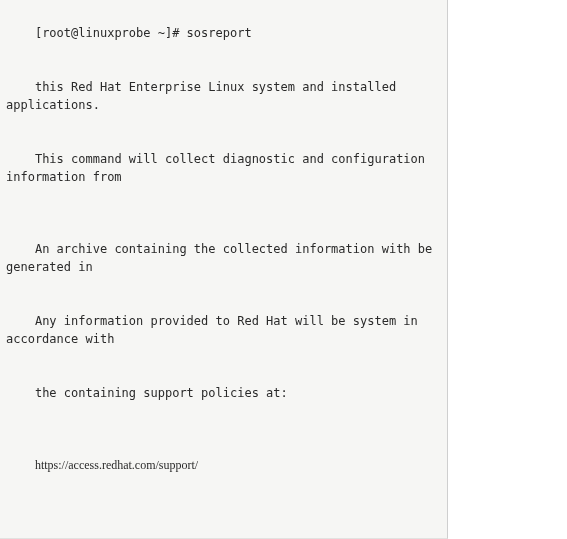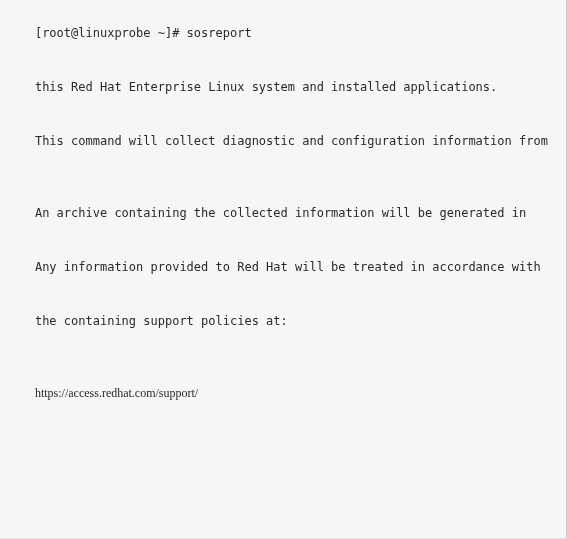--- a/index.html
+++ b/index.html
@@ -3,21 +3,21 @@
 <meta charset="utf-8">
 <title>sosreport terminal output</title>
 <style>
   html, body {
     margin: 0;
     padding: 0;
     background: #ffffff;
   }
   #terminal {
     position: relative;
-    width: 567px;
+    width: 448px;
     height: 539px;
     box-sizing: border-box;
     background: #f6f6f4;
     border-right: 1px solid #cfcfcf;
     border-bottom: 1px solid #e2e2e0;
     overflow: hidden;
     font-family: "DejaVu Sans Mono", "Liberation Mono", monospace;
     font-size: 12px;
     line-height: 18px;
     color: #2a2a2a;
@@ -52,26 +52,26 @@
     <span>this Red Hat Enterprise Linux system and installed applications.</span>
   </div>
 
   <div class="line">
     <span>This command will collect diagnostic and configuration information from</span>
   </div>
 
   <div class="line blank"></div>
 
   <div class="line">
-    <span>An archive containing the collected information will be generated in</span>
+    <span>An archive containing the collected information with be generated in</span>
   </div>
 
 
   <div class="line">
-    <span>Any information provided to Red Hat will be treated in accordance with</span>
+    <span>Any information provided to Red Hat will be system in accordance with</span>
   </div>
 
   <div class="line">
     <span>the containing support policies at:</span>
   </div>
 
   <div class="line blank"></div>
 
   <div class="line">
     <span class="url">https://access.redhat.com/support/</span>

